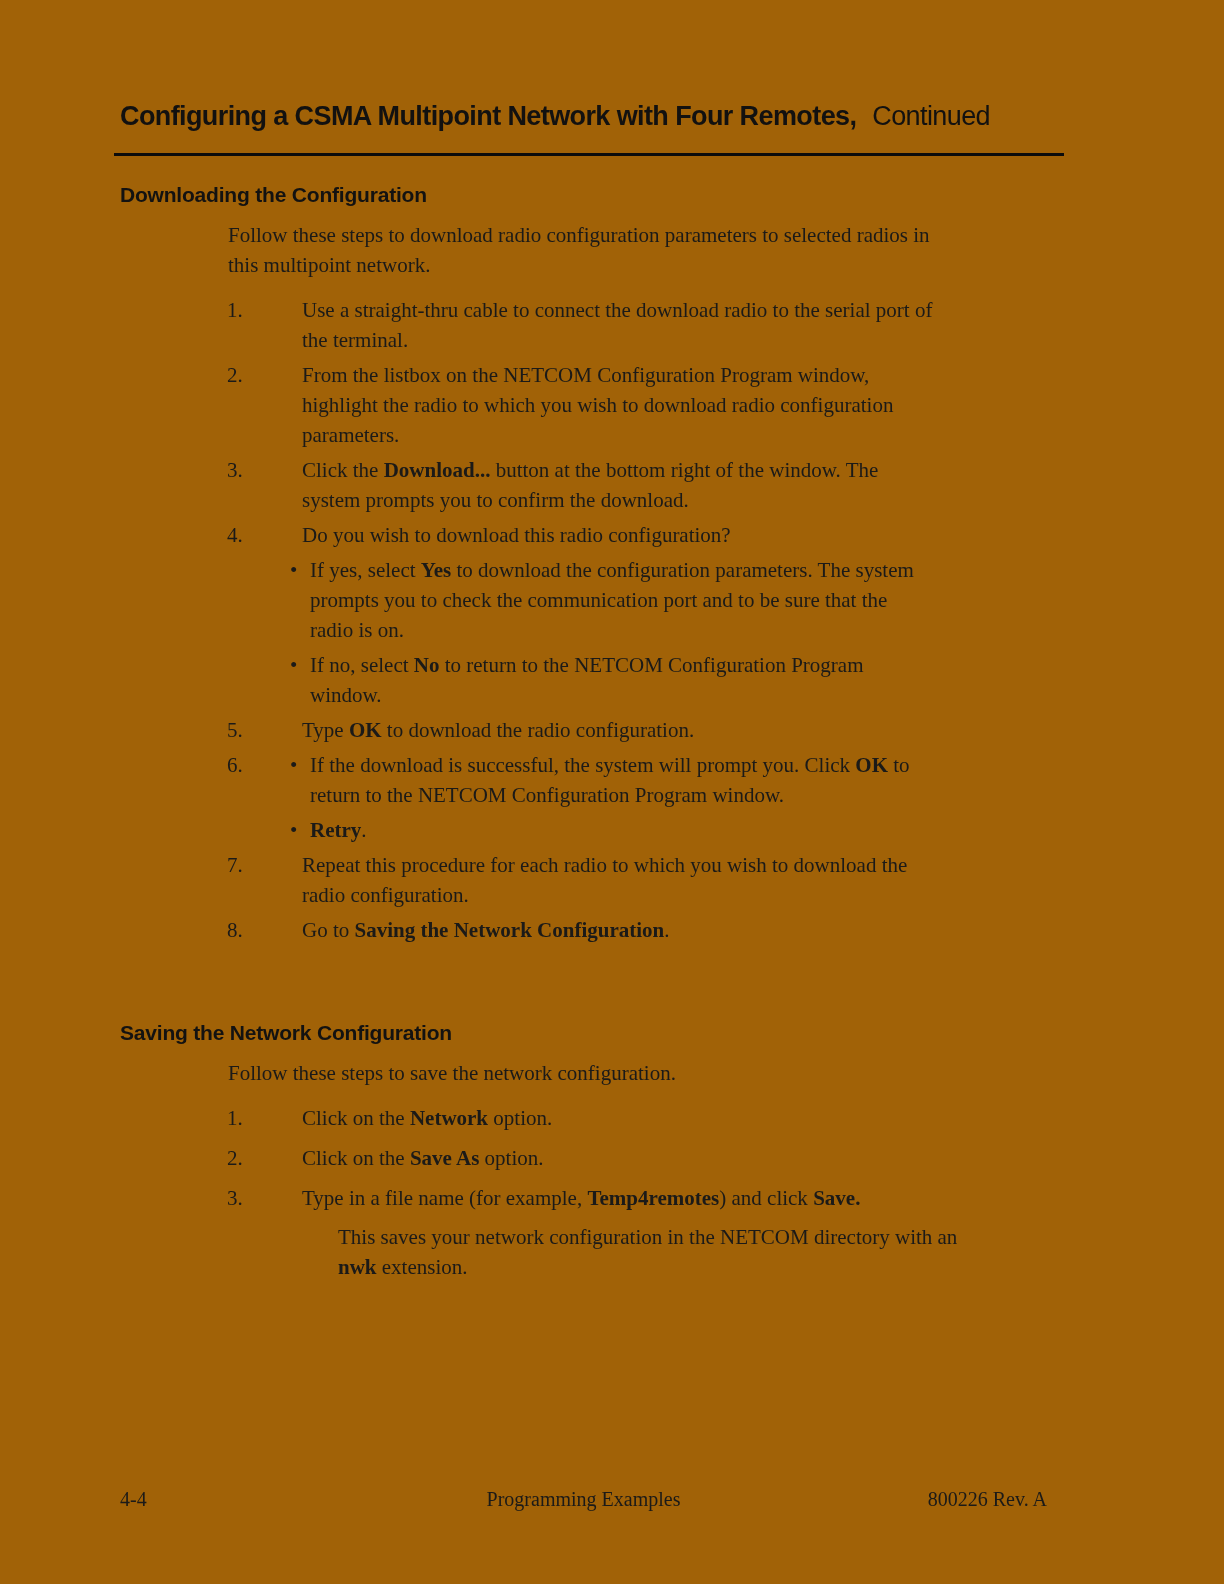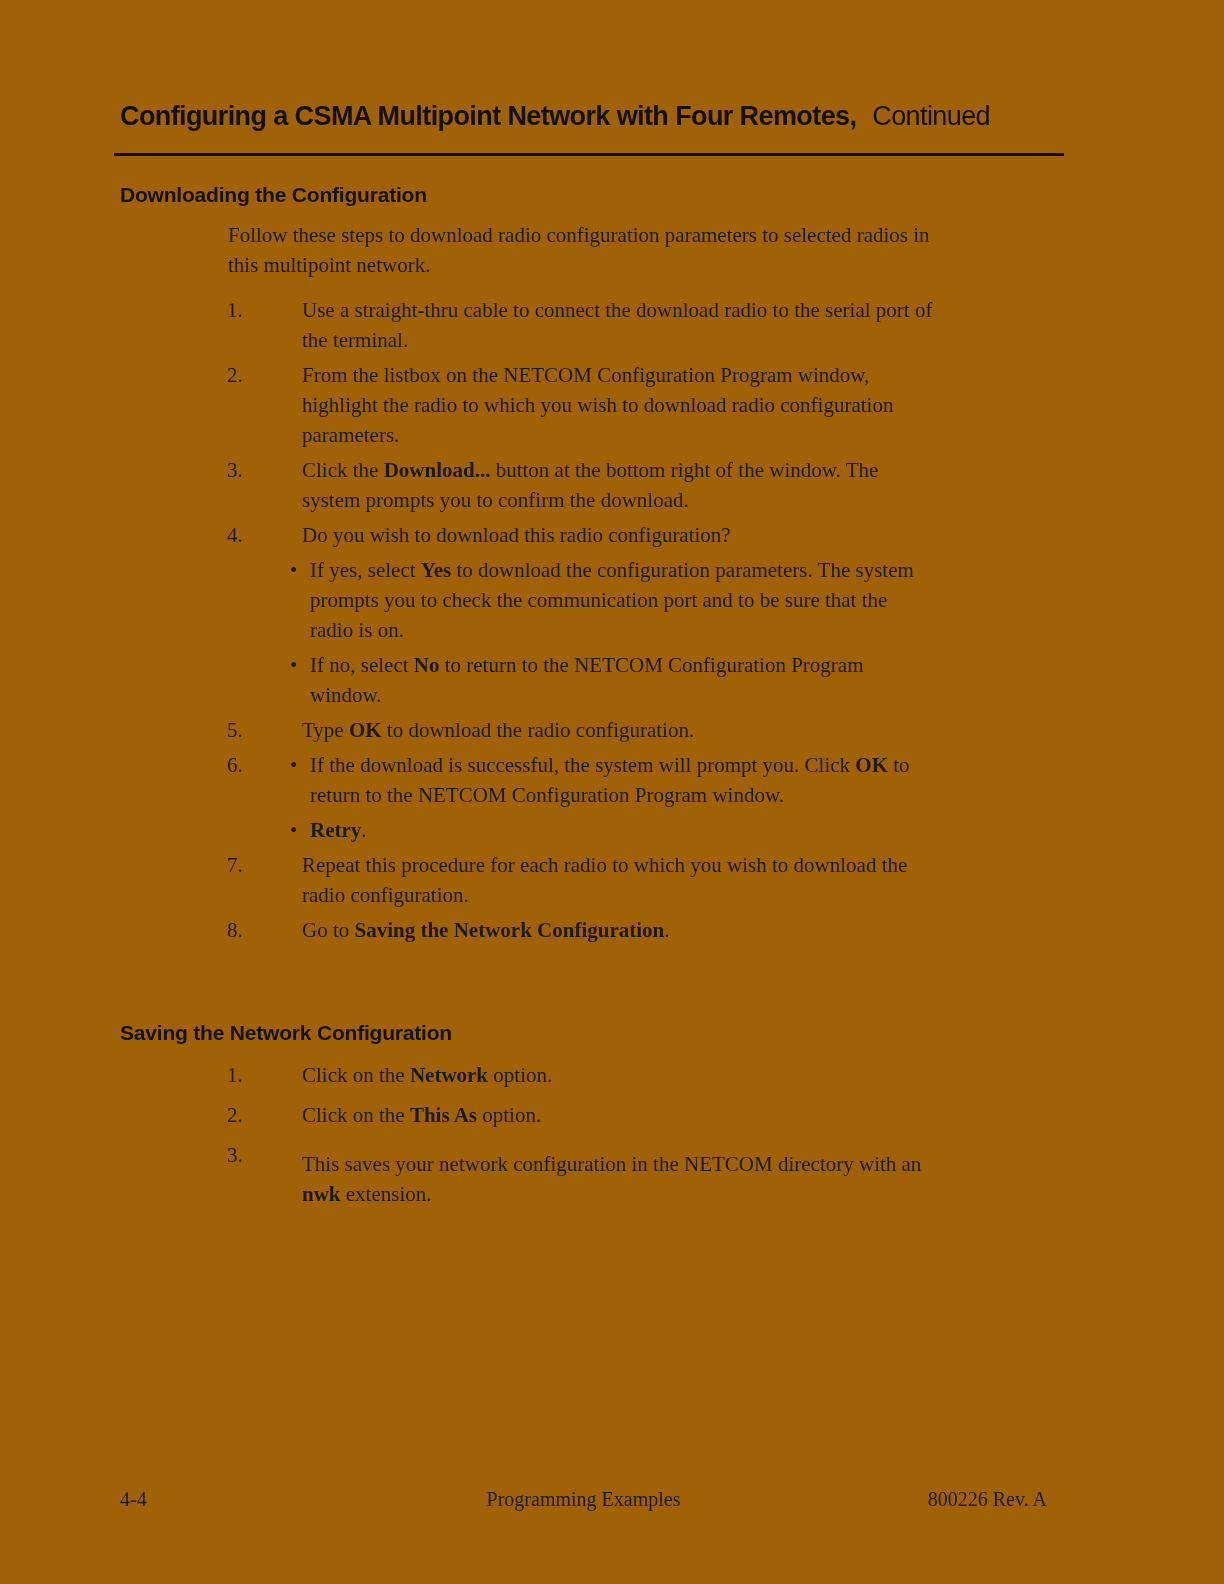--- a/index.html
+++ b/index.html
@@ -84,21 +84,21 @@
     list-style: none;
     margin: 5px 0 0 0;
     padding: 0;
   }
   .bullets--flush { margin-top: 0; }
   .bullet { display: flex; margin-top: 5px; }
   .bullets--flush .bullet:first-child { margin-top: 0; }
   .bullet-dot { flex: none; width: 20px; margin-left: -12px; }
   .bullet-text { flex: none; max-width: 820px; }
 
-  .step-after { margin-top: 9px; }
+  .step-after { margin-top: 9px; margin-left: 36px; }
 
   
   .footer {
     position: absolute;
     left: 120px;
     top: 1486px;
     width: 943px;
     display: flex;
     align-items: baseline;
     font-size: 20px;
@@ -199,36 +199,38 @@
             <span class="step-number">8.</span>
             <div class="step-body">
               <p class="step-text"><span>Go to </span><b>Saving the Network Configuration</b><span>.</span></p>
             </div>
           </li>
         </ol>
     </section>
 
     <section class="sec sec--saving">
       <h2>Saving the Network Configuration</h2>
+      <p class="intro">Follow these steps to save the network configuration.</p>
       <ol class="steps steps--loose">
           <li class="step">
             <span class="step-number">1.</span>
             <div class="step-body">
               <p class="step-text"><span>Click on the </span><b>Network</b><span> option.</span></p>
             </div>
           </li>
           <li class="step">
             <span class="step-number">2.</span>
             <div class="step-body">
-              <p class="step-text"><span>Click on the </span><b>This As</b><span> option.</span></p>
+              <p class="step-text"><span>Click on the </span><b>Save As</b><span> option.</span></p>
             </div>
           </li>
           <li class="step">
             <span class="step-number">3.</span>
             <div class="step-body">
+              <p class="step-text"><span>Type in a file name (for example, </span><b>Temp4remotes</b><span>) and click </span><b>Save.</b></p>
               <p class="step-after"><span>This saves your network configuration in the NETCOM directory with an
 </span><b>nwk</b><span> extension.</span></p>
             </div>
           </li>
         </ol>
     </section>
 
   </div>
 
   <footer class="footer">

